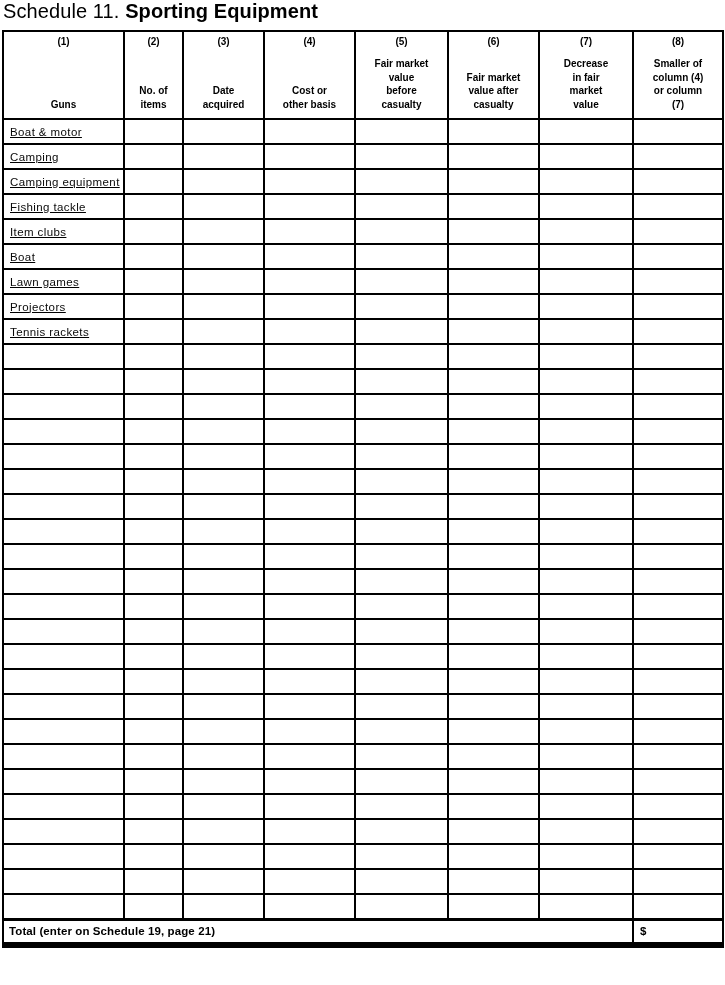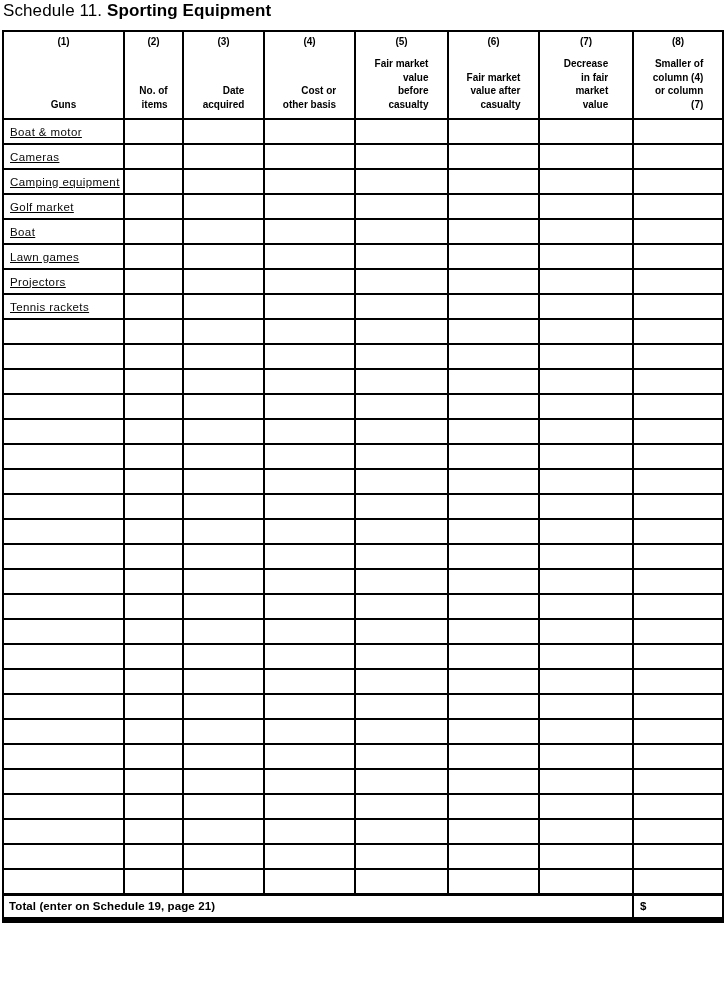--- a/index.html
+++ b/index.html
@@ -9,21 +9,21 @@
     position: relative;
     width: 725px;
     height: 985px;
     background: #ffffff;
     overflow: hidden;
   }
   .title {
     position: absolute;
     left: 3px;
     top: 2px;
-    font-size: 17px;
+    font-size: 20px;
     line-height: 18px;
     white-space: nowrap;
     letter-spacing: 0.1px;
   }
   .title .bold { font-weight: bold; }
   table.schedule {
     position: absolute;
     left: 2px;
     top: 30px;
     width: 720px;
@@ -41,21 +41,21 @@
     height: 84px;
     display: flex;
     flex-direction: column;
     justify-content: space-between;
     align-items: center;
     padding: 4px 1px 5px 1px;
   }
   .col-num { line-height: 12px; }
   .col-label {
     white-space: pre-line;
-    text-align: right;
+    text-align: center;
     line-height: 13.5px;
   }
   tbody tr { height: 25px; text-decoration: underline; }
   td.item-cell {
     font-size: 11.5px;
     padding-left: 6px;
     letter-spacing: 0.4px;
     color: #0a0a0a;
     vertical-align: middle;
   }
@@ -164,41 +164,51 @@
           <td class="item-cell">Boat &amp; motor</td>
           <td class="value-cell"></td>
           <td class="value-cell"></td>
           <td class="value-cell"></td>
           <td class="value-cell"></td>
           <td class="value-cell"></td>
           <td class="value-cell"></td>
           <td class="value-cell"></td>
         </tr>
         <tr>
-          <td class="item-cell">Cameras</td>
+          <td class="item-cell">Camping</td>
           <td class="value-cell"></td>
           <td class="value-cell"></td>
           <td class="value-cell"></td>
           <td class="value-cell"></td>
           <td class="value-cell"></td>
           <td class="value-cell"></td>
           <td class="value-cell"></td>
         </tr>
         <tr>
           <td class="item-cell">Camping equipment</td>
           <td class="value-cell"></td>
           <td class="value-cell"></td>
           <td class="value-cell"></td>
           <td class="value-cell"></td>
           <td class="value-cell"></td>
           <td class="value-cell"></td>
           <td class="value-cell"></td>
         </tr>
         <tr>
-          <td class="item-cell">Golf market</td>
+          <td class="item-cell">Fishing tackle</td>
+          <td class="value-cell"></td>
+          <td class="value-cell"></td>
+          <td class="value-cell"></td>
+          <td class="value-cell"></td>
+          <td class="value-cell"></td>
+          <td class="value-cell"></td>
+          <td class="value-cell"></td>
+        </tr>
+        <tr>
+          <td class="item-cell">Item clubs</td>
           <td class="value-cell"></td>
           <td class="value-cell"></td>
           <td class="value-cell"></td>
           <td class="value-cell"></td>
           <td class="value-cell"></td>
           <td class="value-cell"></td>
           <td class="value-cell"></td>
         </tr>
         <tr>
           <td class="item-cell">Boat</td>

